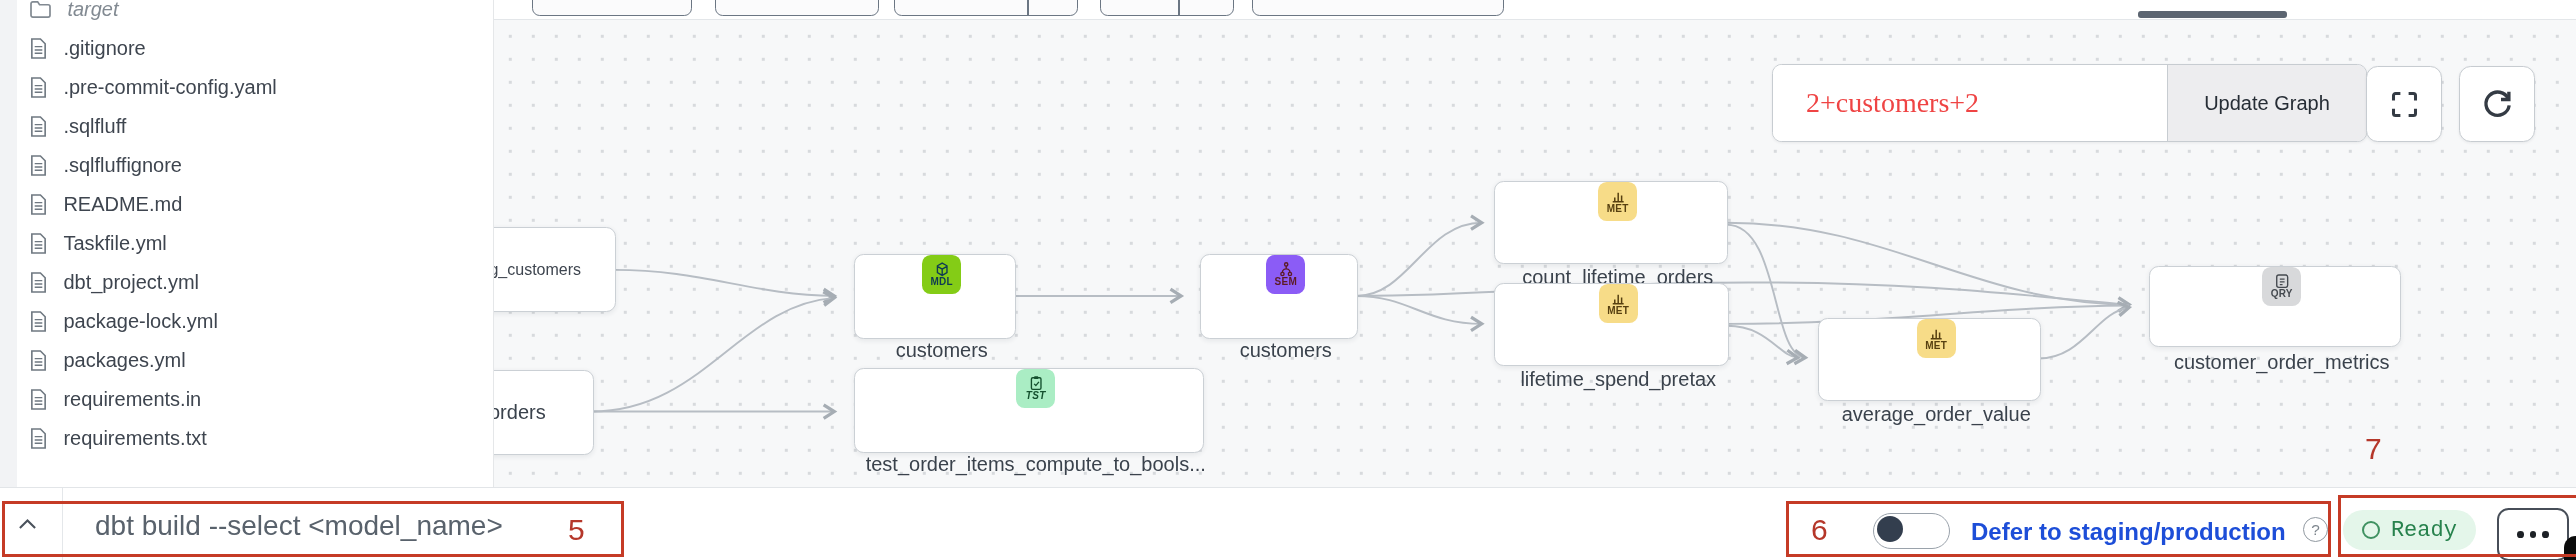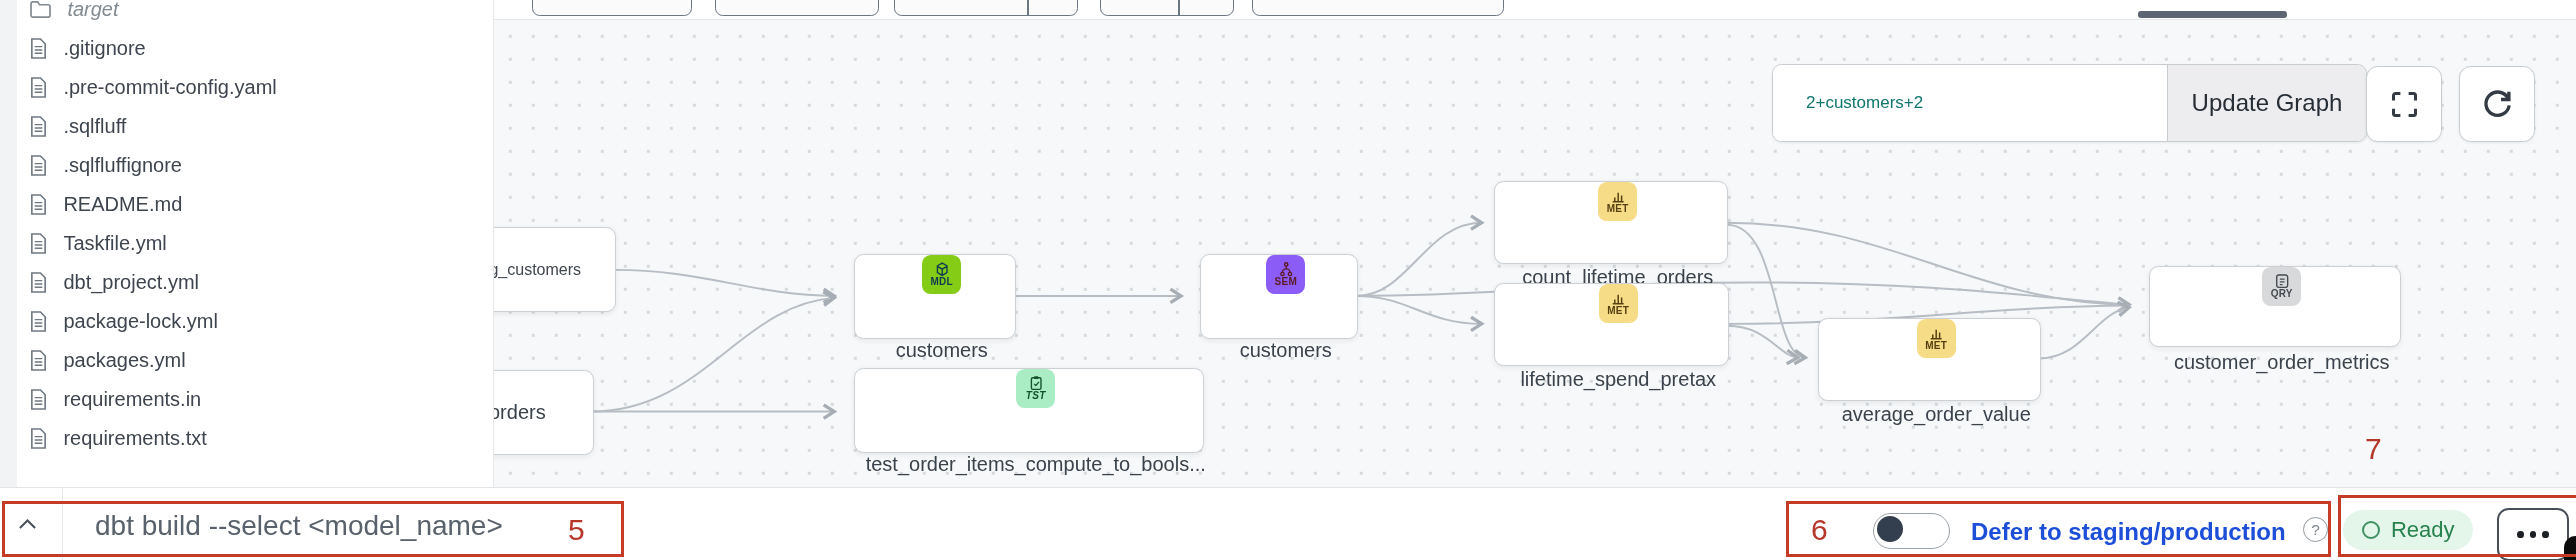--- a/index.html
+++ b/index.html
@@ -28,23 +28,23 @@
   .badge{width:39px;height:39px;border-radius:8.7px;margin-left:13.5px;display:flex;flex-direction:column;
          align-items:center;justify-content:center;flex:0 0 auto;}
   .badge .blabel{font-size:10px;font-weight:700;line-height:10.6px;letter-spacing:0.3px;}
   .badge svg{display:block;}
   .badge + .nlabel{margin-left:13.5px;margin-top:45px;}
   .abs-label{position:absolute;top:0;bottom:0;display:flex;align-items:center;}
 
   
   .sel-group{position:absolute;left:1772px;top:64px;height:76px;display:flex;background:#fff;
              border:1.4px solid #c7ccd1;border-radius:9.6px;overflow:hidden;box-shadow:0 1px 2.9px rgba(25,35,45,.07);}
-  .sel-input{width:328px;border:none;outline:none;padding:0 33px;font-size:17px;color:#0f766e;
-             font-family:Liberation Sans, sans-serif;background:#fff;}
-  .update-btn{width:199px;border:none;border-left:1.4px solid #c7ccd1;background:#ededef;font-size:24px;
+  .sel-input{width:328px;border:none;outline:none;padding:0 33px;font-size:28px;color:#ef4444;
+             font-family:Liberation Serif, serif;background:#fff;}
+  .update-btn{width:199px;border:none;border-left:1.4px solid #c7ccd1;background:#ededef;font-size:20px;
               color:#262d35;font-family:"Liberation Sans",sans-serif;cursor:pointer;}
   .icon-btn{position:absolute;top:66px;width:74px;height:74px;background:#fff;border:1.4px solid #c7ccd1;
             border-radius:11.6px;display:flex;align-items:center;justify-content:center;cursor:pointer;
             box-shadow:0 1px 2.9px rgba(25,35,45,.07);}
 
   
   .sidebar{position:absolute;left:0;top:0;width:493px;height:487px;background:#fff;z-index:8;
            border-right:1px solid #e5e7e9;overflow:hidden;}
   .gutter{position:absolute;left:0;top:0;width:17.3px;height:100%;background:#f2f3f5;}
   .file-list{position:absolute;left:0;top:-9.6px;right:0;}
@@ -63,21 +63,21 @@
              font-size:28px;color:#59626c;background:transparent;font-family:"Liberation Sans",sans-serif;}
   .cmd-input::placeholder{color:#59626c;opacity:1;}
   .toggle{position:absolute;left:1873px;top:513px;width:75px;height:34px;border:1.9px solid #9aa2ab;
           border-radius:18.3px;background:#fff;cursor:pointer;z-index:12;}
   .toggle .knob{position:absolute;left:2.9px;top:1.9px;width:26px;height:26px;border-radius:50%;background:#333e4e;}
   .defer-label{position:absolute;left:1971px;top:518px;font-size:24px;font-weight:700;color:#1d4ed8;z-index:12;}
   .help-icon{position:absolute;left:2303px;top:517px;width:25px;height:25px;border:1.9px solid #9199a1;
              border-radius:50%;box-sizing:border-box;color:#7d858d;font-size:15.4px;display:flex;align-items:center;
              justify-content:center;z-index:12;cursor:pointer;}
   .ready-pill{position:absolute;left:2343px;top:510px;height:40px;padding:0 19px;border-radius:20px;
-              background:#e4f6ea;display:flex;align-items:center;gap:10.6px;z-index:12;}
+              background:#e4f6ea;display:flex;align-items:center;gap:10.6px;z-index:12;font-family:Liberation Mono, monospace;}
   .ready-ring{width:18.3px;height:18.3px;border:2.4px solid #3f9161;border-radius:50%;box-sizing:border-box;}
   .ready-text{font-size:22px;color:#27824d;}
   .more-btn{position:absolute;left:2497px;top:508px;width:68px;height:49px;background:#fff;border:2.4px solid #474e58;
             border-radius:11.6px;display:flex;align-items:center;justify-content:center;gap:5.8px;z-index:12;cursor:pointer;}
   .more-btn i{width:6.7px;height:6.7px;border-radius:50%;background:#1d2126;}
   .black-corner{position:absolute;right:0;bottom:0;width:11.6px;height:25px;background:#0b0b0b;
                 border-top-left-radius:11.6px;z-index:14;}
 
   
   .anno-box{position:absolute;border:3.9px solid #c53b26;box-sizing:border-box;z-index:20;pointer-events:none;}

